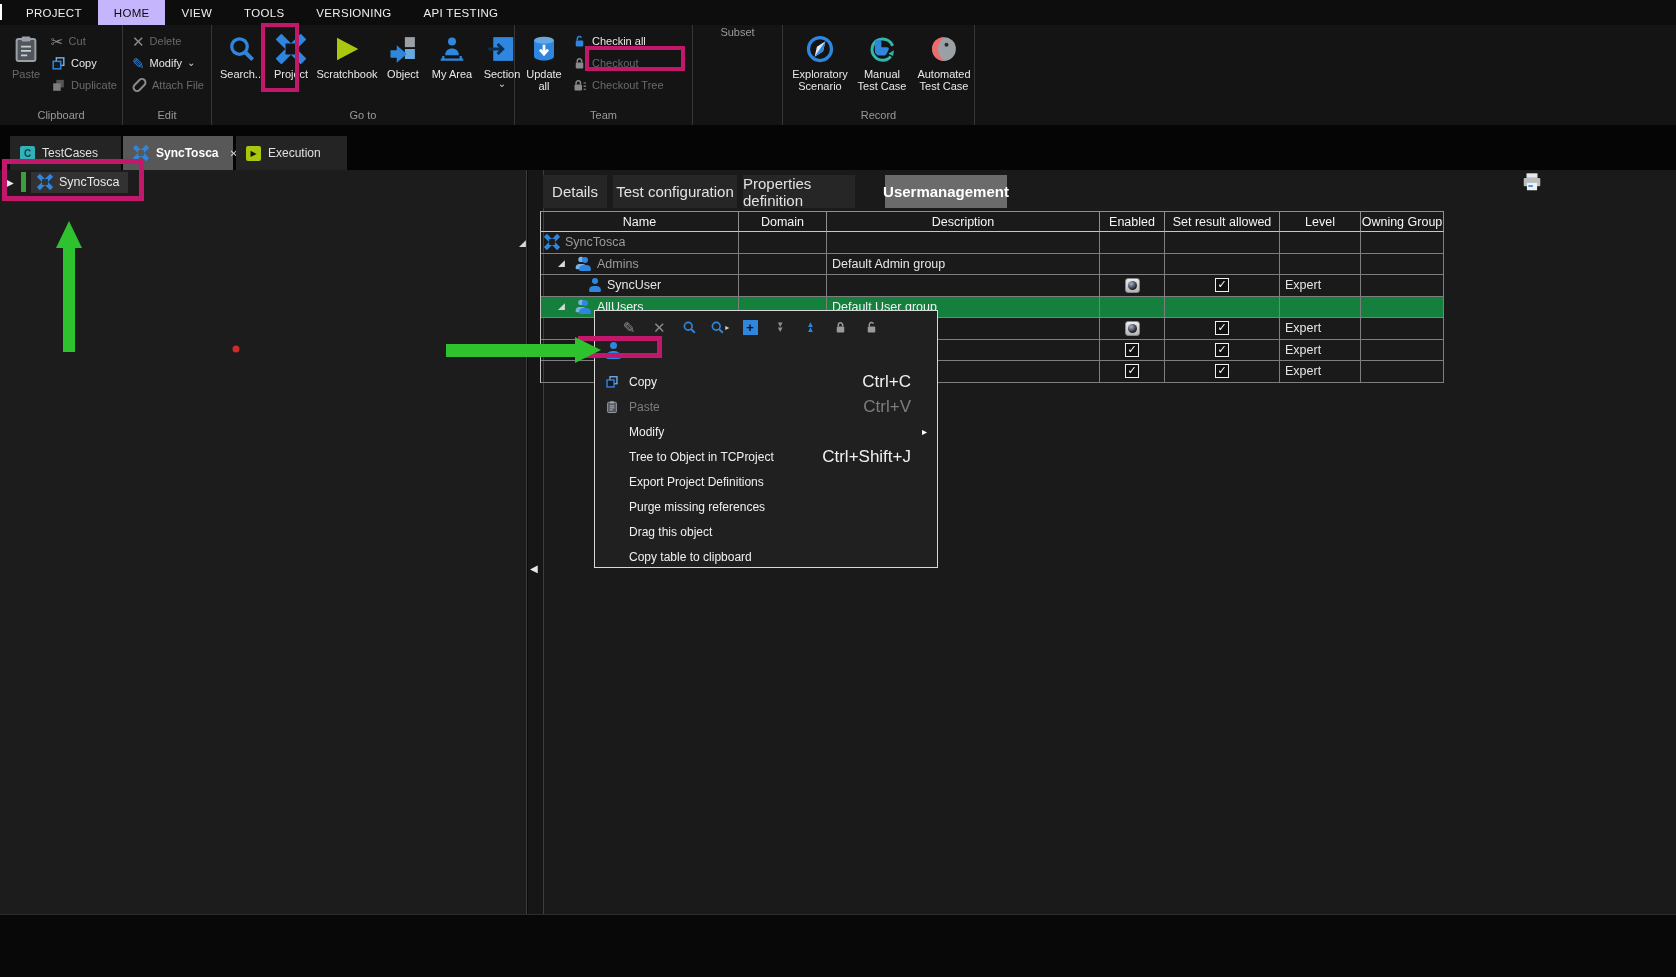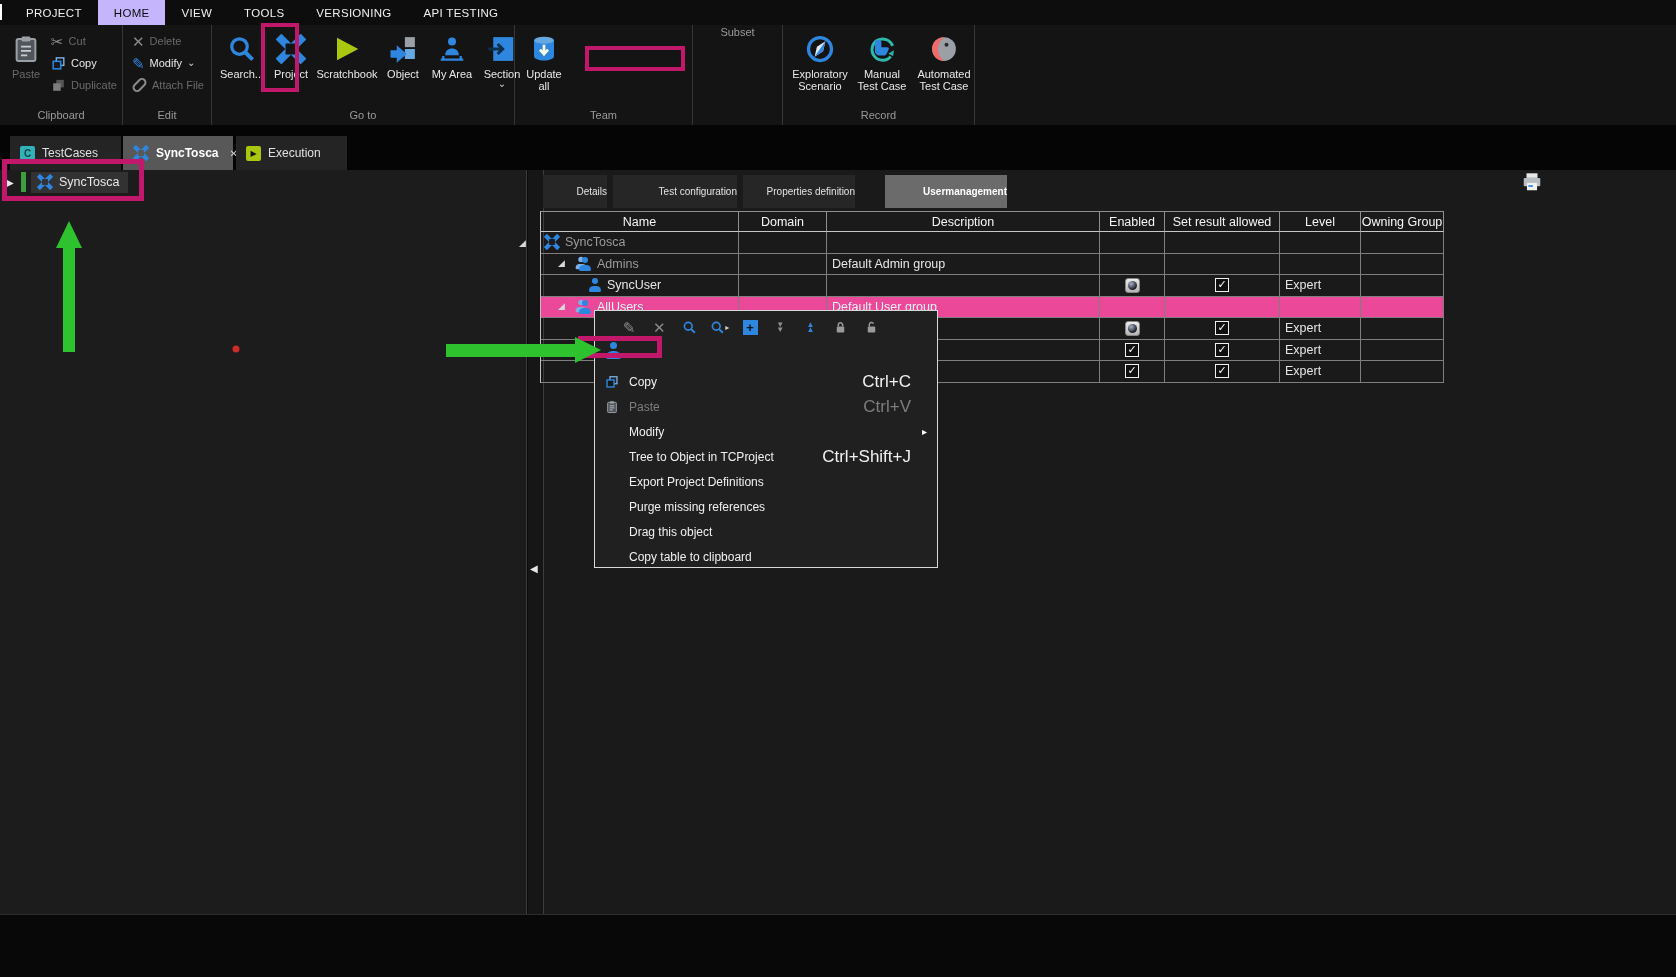--- a/index.html
+++ b/index.html
@@ -48,33 +48,33 @@
   .collapse-handle{position:absolute;left:530px;top:563px;font-size:10px;color:#e8e8e8;z-index:5}
 
   
   .treerow{position:absolute;left:6px;top:171px;height:22px;display:flex;align-items:center;gap:5px}
   .texp{color:#e8e8e8;font-size:10px;width:10px}
   .greenbar{width:5px;height:20px;background:#3c9e3c}
   .treelabel{background:#323232;color:#e8e8e8;font-size:12.5px;padding:2px 9px 3px 6px;display:flex;align-items:center;gap:6px}
   .xic{width:16px;height:16px;flex:none}
 
   
-  .ptab{position:absolute;top:175px;height:33px;display:flex;align-items:center;justify-content:flex-end;background:#262626;color:#e2e2e2;font-size:10px;cursor:default}
+  .ptab{position:absolute;top:175px;height:33px;display:flex;align-items:center;justify-content:center;background:#262626;color:#e2e2e2;font-size:15px;cursor:default}
   .ptab.active{background:#6b6b6b;color:#fff;font-weight:bold}
   .printbtn{position:absolute;left:1518px;top:169px;width:28px;height:26px;display:flex;align-items:center;justify-content:center}
 
   
   .usertable{position:absolute;left:540px;top:211px;display:grid;
     grid-template-columns:198px 88px 273px 65px 115px 81px 83px;
     grid-template-rows:20px repeat(7,21.5px);
     border-left:1px solid #c0c0c0;border-top:1px solid #8f8f8f;background:transparent}
   .uth{border-right:1px solid #8f8f8f;border-bottom:1px solid #c8c8c8;display:flex;align-items:center;justify-content:center;font-size:12.5px;color:#f5f5f5}
   .utd{border-right:1px solid #7e7e7e;border-bottom:1px solid #7e7e7e;display:flex;align-items:center;font-size:12.5px;color:#e6e6e6;padding:0 5px;overflow:visible;white-space:nowrap}
   .utd.ctr{justify-content:center}
-  .utd.hl{background:#ec4899;color:#f2f2f2}
+  .utd.hl{background:#15803d;color:#f2f2f2}
   .name{position:relative;gap:5px;padding-right:2px}
   .lv0{padding-left:3px}.lv1{padding-left:17px}.lv2{padding-left:47px}
   .exp{flex:none;width:11px;color:#d8d8d8;font-size:9px;line-height:9px}
   .exp::before{content:"◢"}
   .exp.abs{position:absolute;left:-22px;top:7px}
   .nm{overflow:hidden;text-overflow:ellipsis}
   .nm.dim{color:#9c9c9c}
   .st{display:inline-block}
   .state-checked{width:14px;height:14px;border:1px solid #f0f0f0;background:#101010;position:relative}
   .state-checked::after{content:"✓";position:absolute;top:-1px;left:1.5px;font-size:11px;color:#fff}
@@ -338,20 +338,40 @@
     <div class="rgroup" style="width:178px">
       <div class="rgc">
         <div class="rbig" style="width:46px">
           <span class="bicon">
               <svg class="i30">
                 <use href="#symdbdown"></use>
               </svg>
             </span>
           <span class="blabel">Update all</span>
         </div>
+        <div class="rcol" style="width:120px">
+          <div class="rsmall">
+              <svg class="i15" style="color:#2e86de">
+                <use href="#symlockopen"></use>
+              </svg>
+              <span>Checkin all</span>
+            </div>
+          <div class="rsmall dis">
+              <svg class="i15" style="color:#8a8a8a">
+                <use href="#symlock"></use>
+              </svg>
+              <span>Checkout</span>
+            </div>
+          <div class="rsmall dis">
+              <svg class="i15" style="color:#8a8a8a">
+                <use href="#symlocktree"></use>
+              </svg>
+              <span>Checkout Tree</span>
+            </div>
+        </div>
       </div>
       <div class="rgl">Team</div>
     </div>
 
     <div class="rgroup" style="width:90px">
       <div class="rgl">Subset</div>
     </div>
 
     <div class="rgroup" style="width:192px">
       <div class="rgc">

